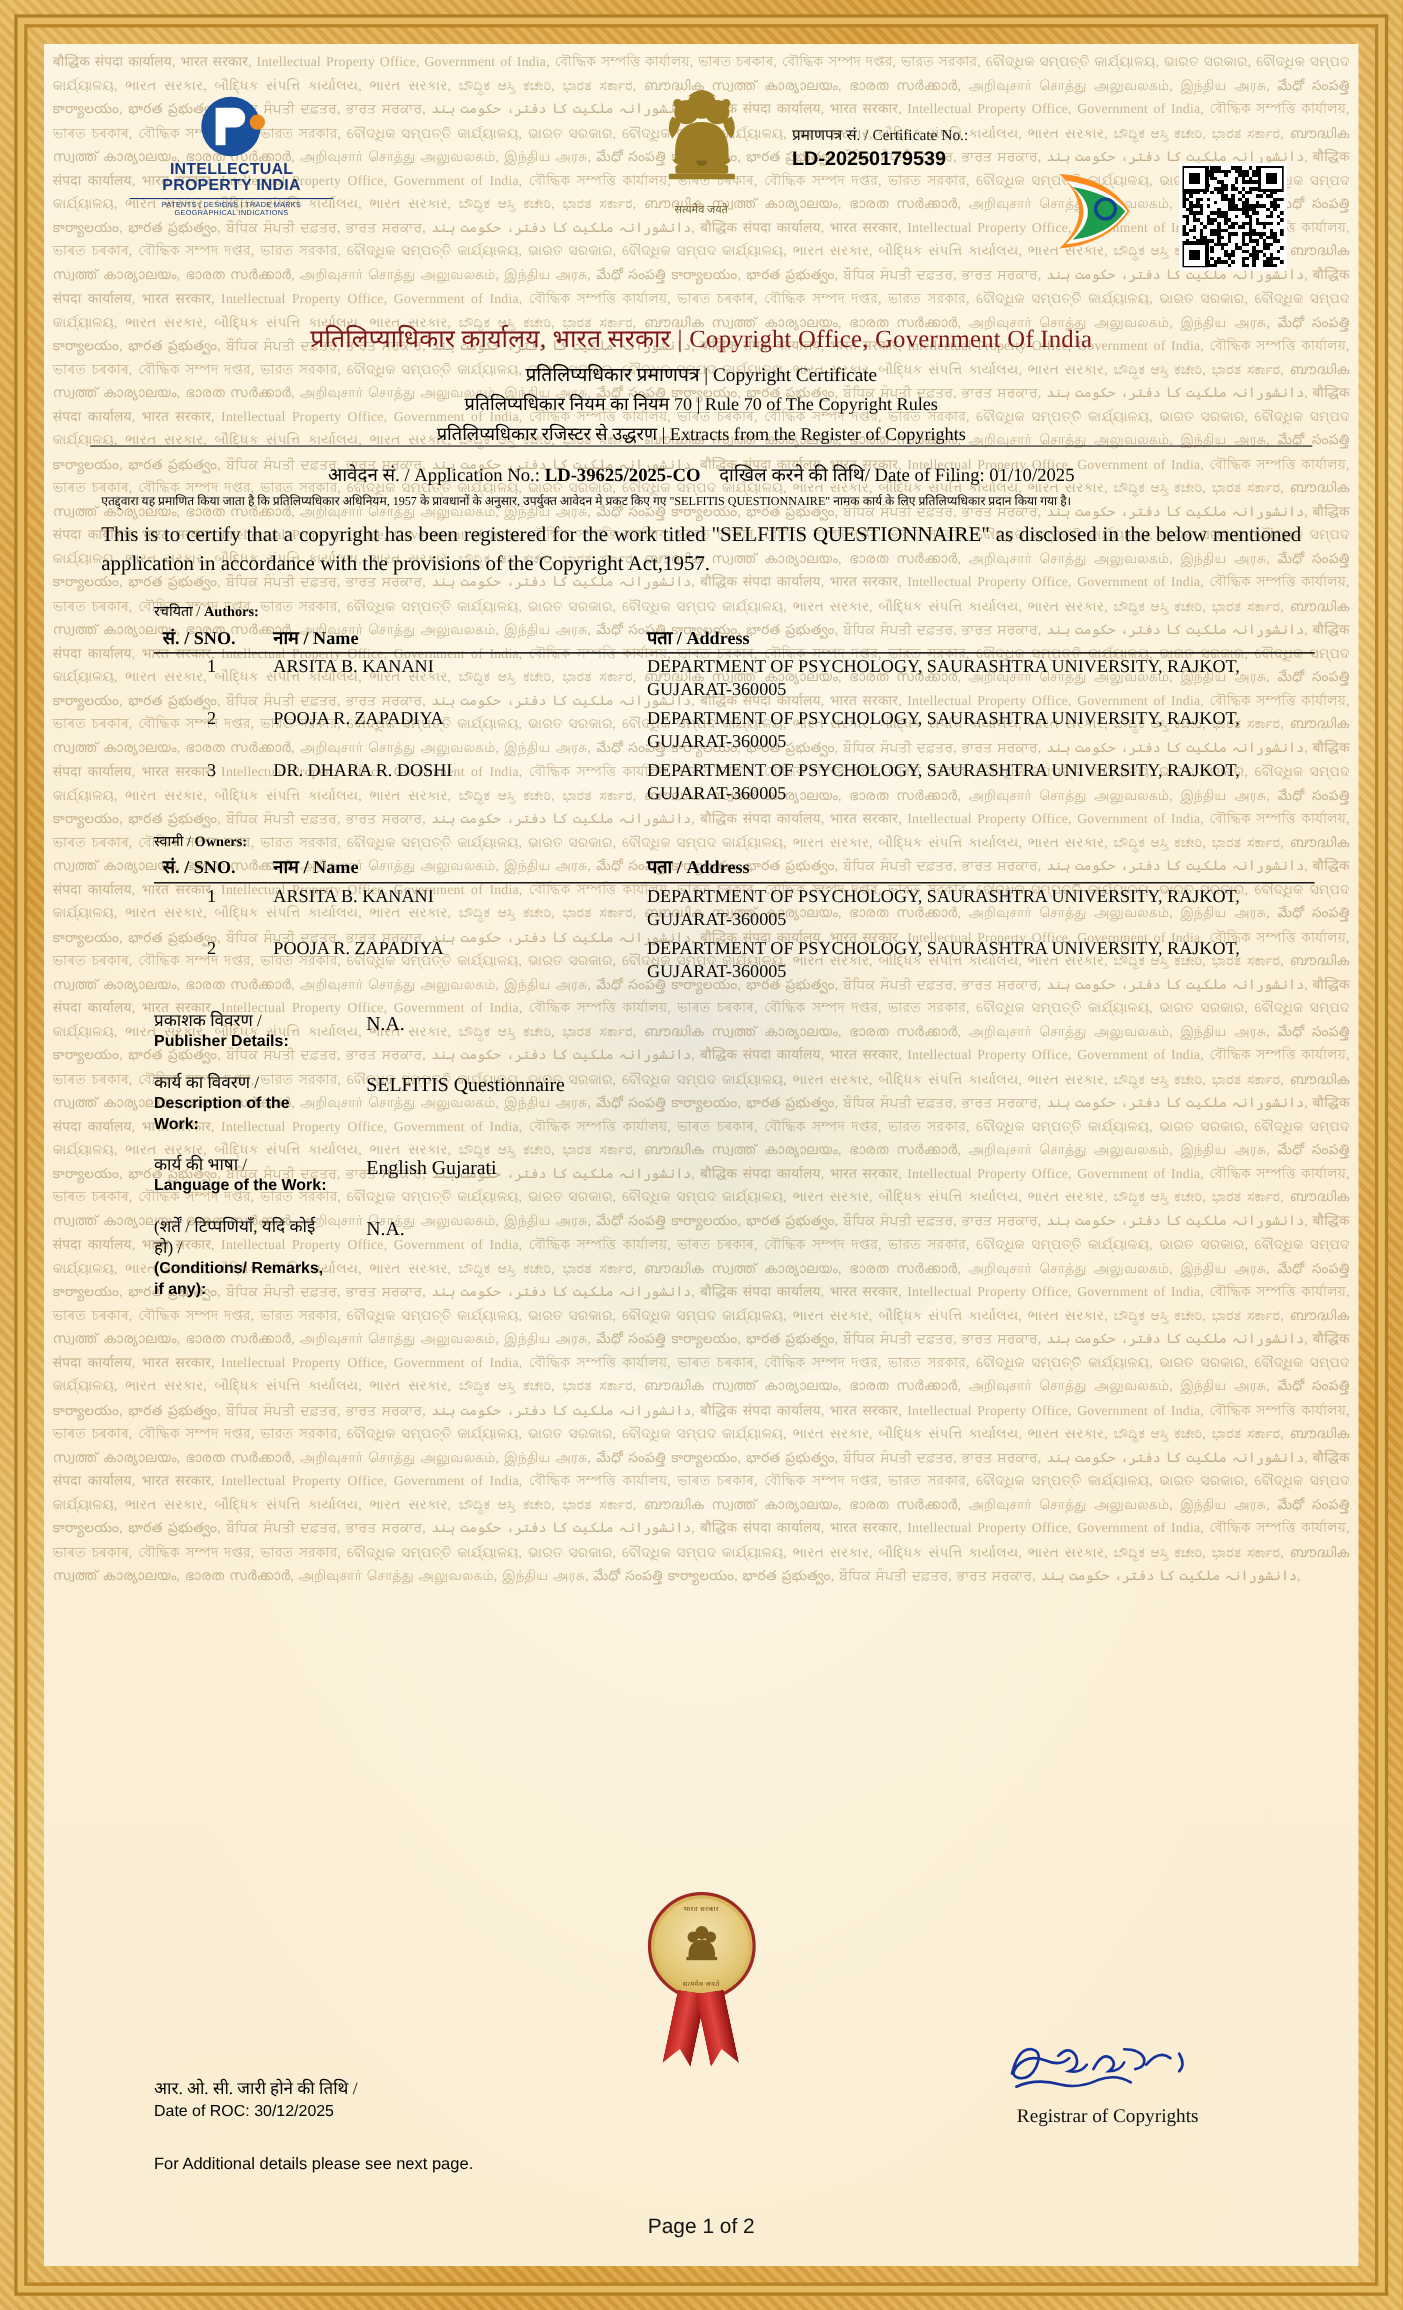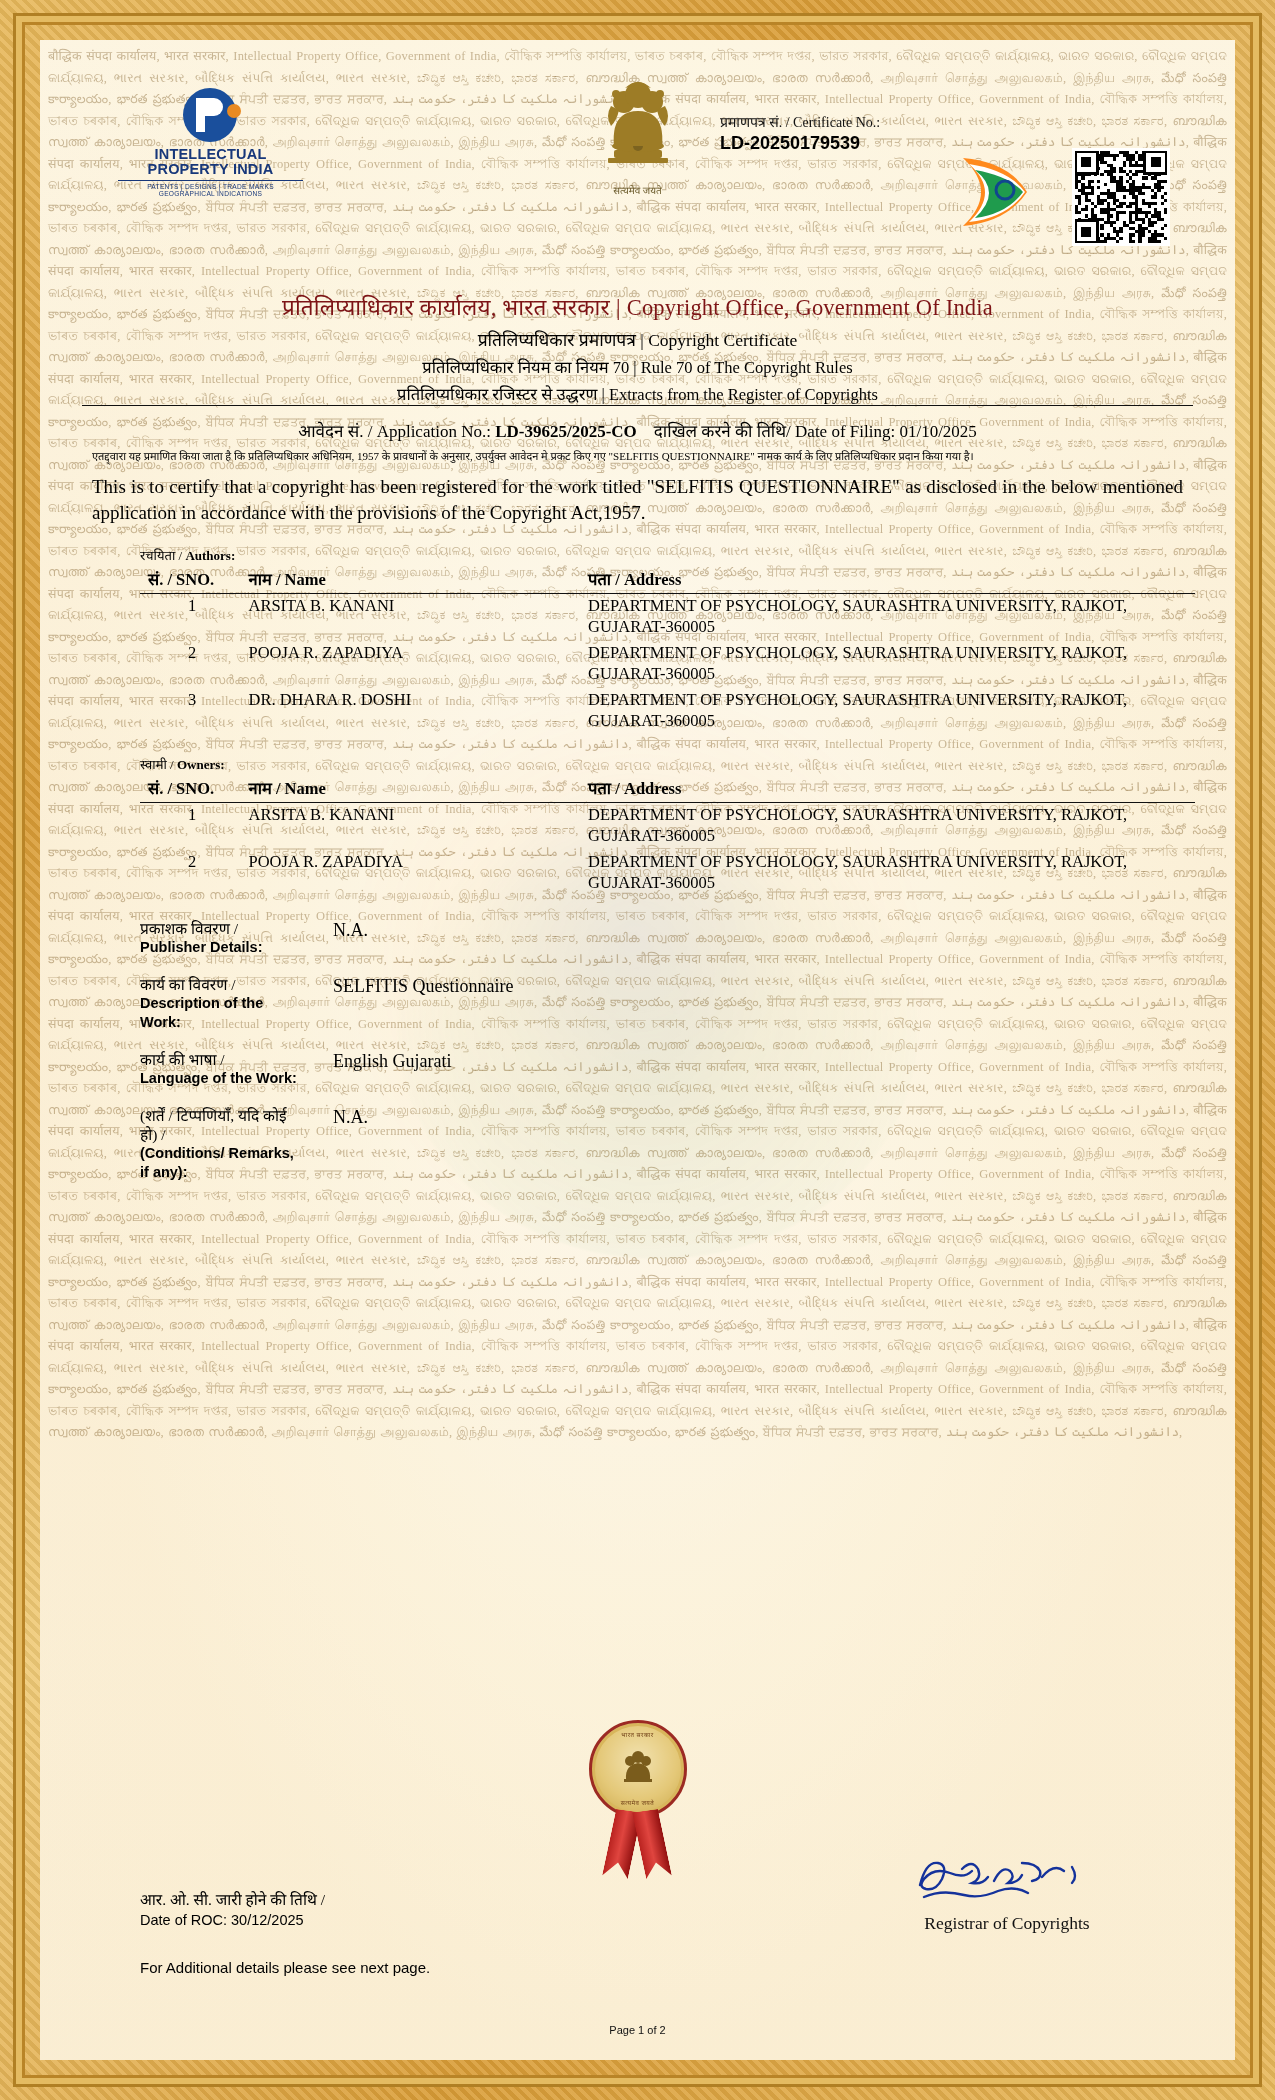--- a/index.html
+++ b/index.html
@@ -360,21 +360,21 @@
     bottom: 84px;
     font-family: "Liberation Sans", sans-serif;
     font-size: 15px;
   }
   .pagecount {
     position: absolute;
     left: 0; right: 0;
     bottom: 24px;
     text-align: center;
     font-family: "Liberation Sans", sans-serif;
-    font-size: 11px;
+    font-size: 19px;
     color: #111;
   }
 </style>
 </head>
 <body>
 
 <div class="page">
   <div class="border-frame"></div>
 
   <div class="paper">

